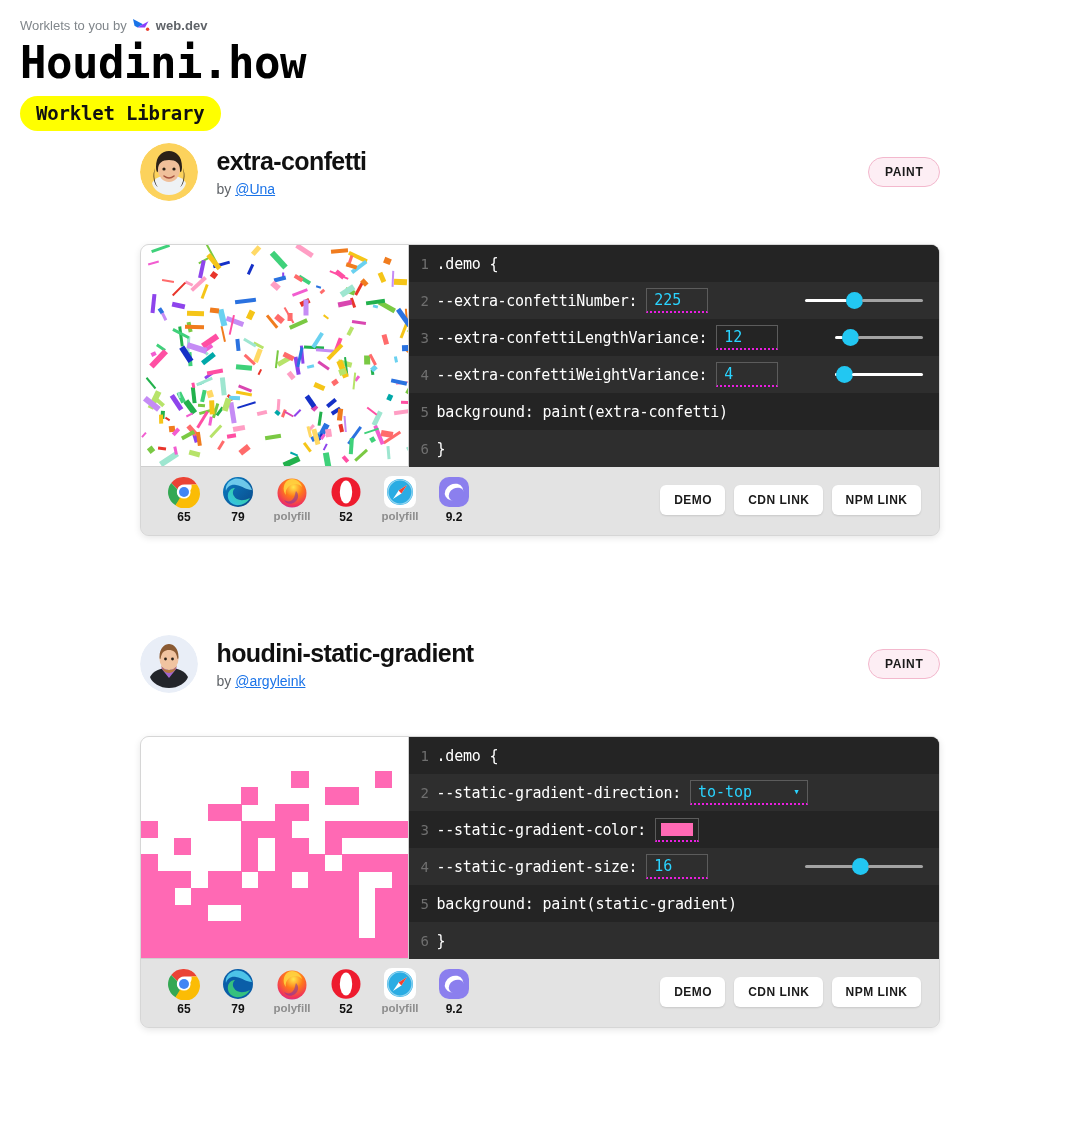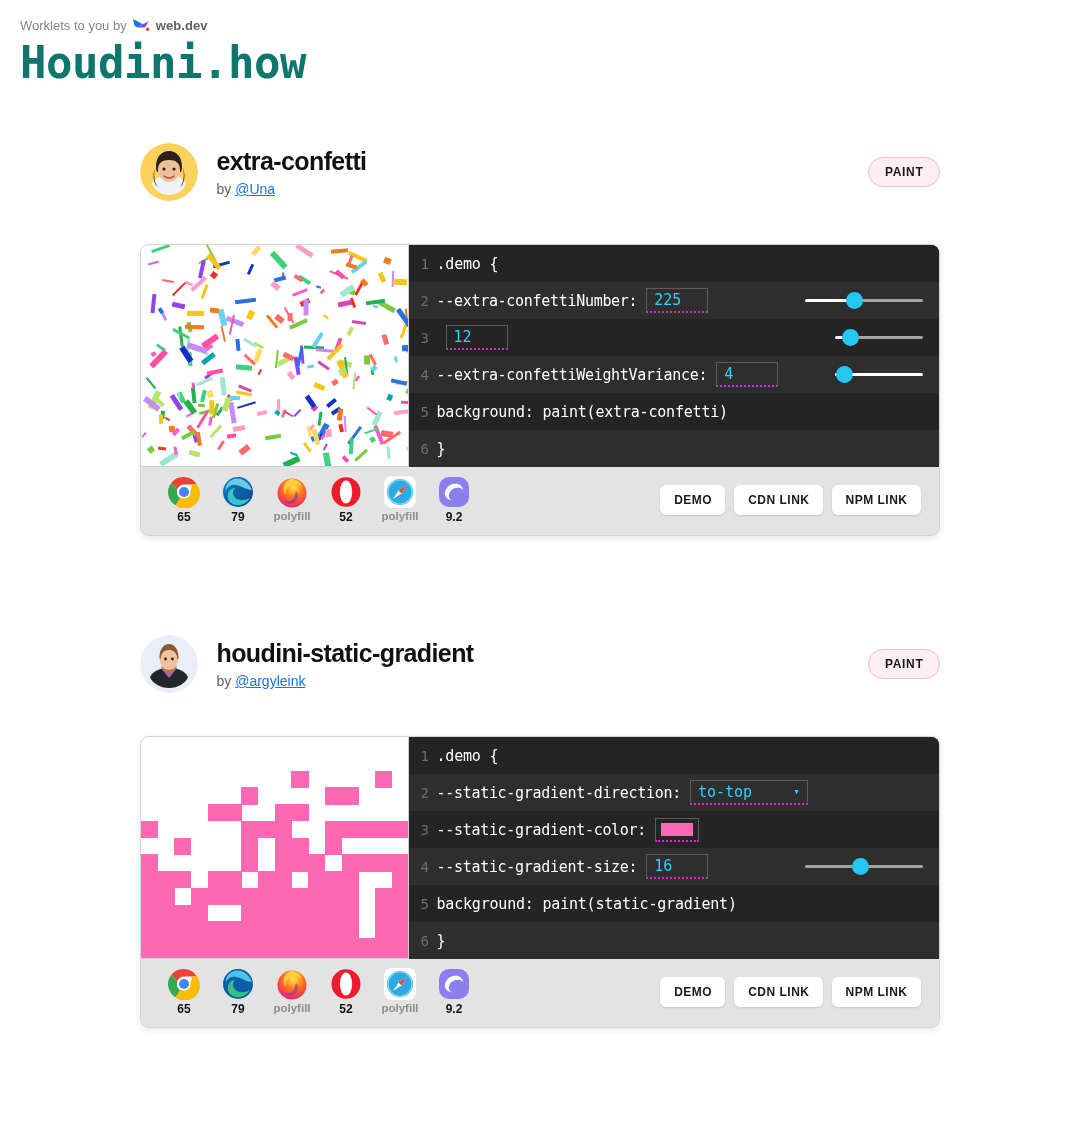--- a/index.html
+++ b/index.html
@@ -30,21 +30,21 @@
     font-size: 13px;
     color: #5f6368;
     font-weight: 600;
     letter-spacing: 0.1px;
   }
   .site-title {
     font-family: "DejaVu Sans Mono", monospace;
     font-size: 44px;
     font-weight: 700;
     letter-spacing: -0.5px;
-    color: #0f766e;
+    color: #000000;
     margin-top: 6px;
     line-height: 1.05;
   }
   .subtitle-pill {
     display: inline-block;
     margin-top: 10px;
     background: #ffff00;
     color: #111111;
     font-family: "DejaVu Sans Mono", monospace;
     font-size: 19px;
@@ -280,20 +280,21 @@
       <svg viewBox="0 0 19 14" width="19" height="14" aria-hidden="true">
         <path d="M1 1 L11 6.2 L5.5 9.5 L2.5 7.8 Z" fill="#1a73e8"></path>
         <path d="M11 6.2 L16.5 3.3 L13 9.6 L5.5 9.5 Z" fill="#8a3ffc"></path>
         <circle cx="15.6" cy="11.2" r="1.7" fill="#ea4335"></circle>
       </svg>
     </span>
     <span class="webdev-word">web.dev</span>
   </div>
 
   <div class="site-title">Houdini.how</div>
+  <div class="subtitle-pill">Worklet Library</div>
 
 </div>
 
 <div class="worklets">
 
   <section class="worklet">
     <div class="worklet-top">
       <div class="avatar">
         <svg viewBox="0 0 58 58" width="58" height="58" aria-hidden="true">
           <circle cx="29" cy="29" r="29" fill="#fcd25c"></circle>
@@ -563,20 +564,21 @@
             <span class="val-chip">225</span>
             <span class="slider" style="width:120px">
               <span class="track-left" style="width:42px"></span>
               <span class="knob"></span>
               <span class="track-right" style="width:61px"></span>
             </span>
           </div>
 
           <div class="code-line odd">
             <span class="line-no">3</span>
+            <span class="prop-name">--extra-confettiLengthVariance:</span>
             <span class="val-chip">12</span>
             <span class="slider" style="width:90px">
               <span class="track-left" style="width:8px"></span>
               <span class="knob"></span>
               <span class="track-right" style="width:65px"></span>
             </span>
           </div>
 
           <div class="code-line even">
             <span class="line-no">4</span>

